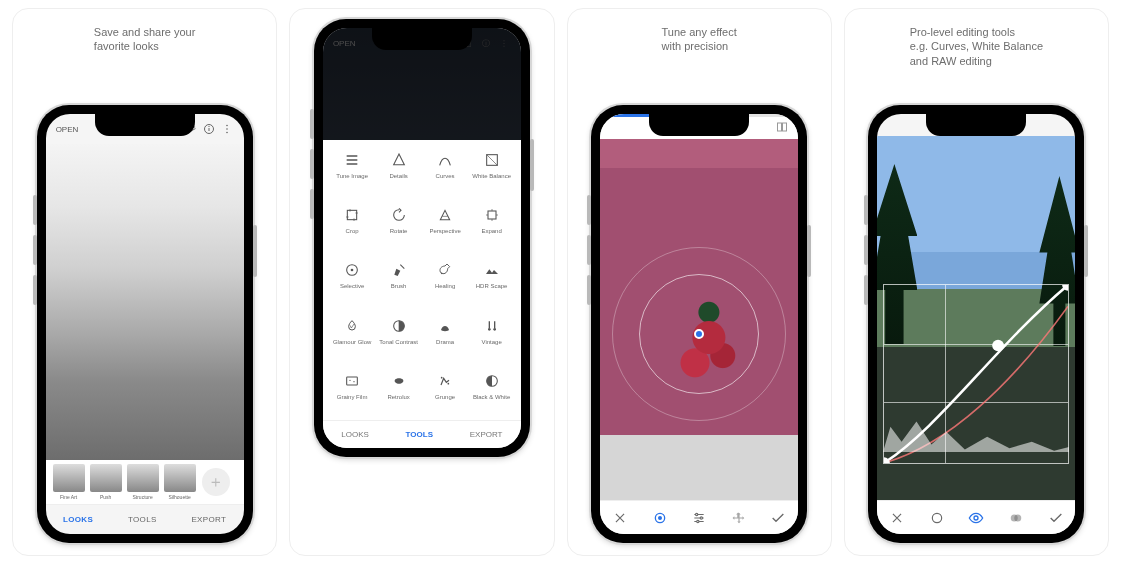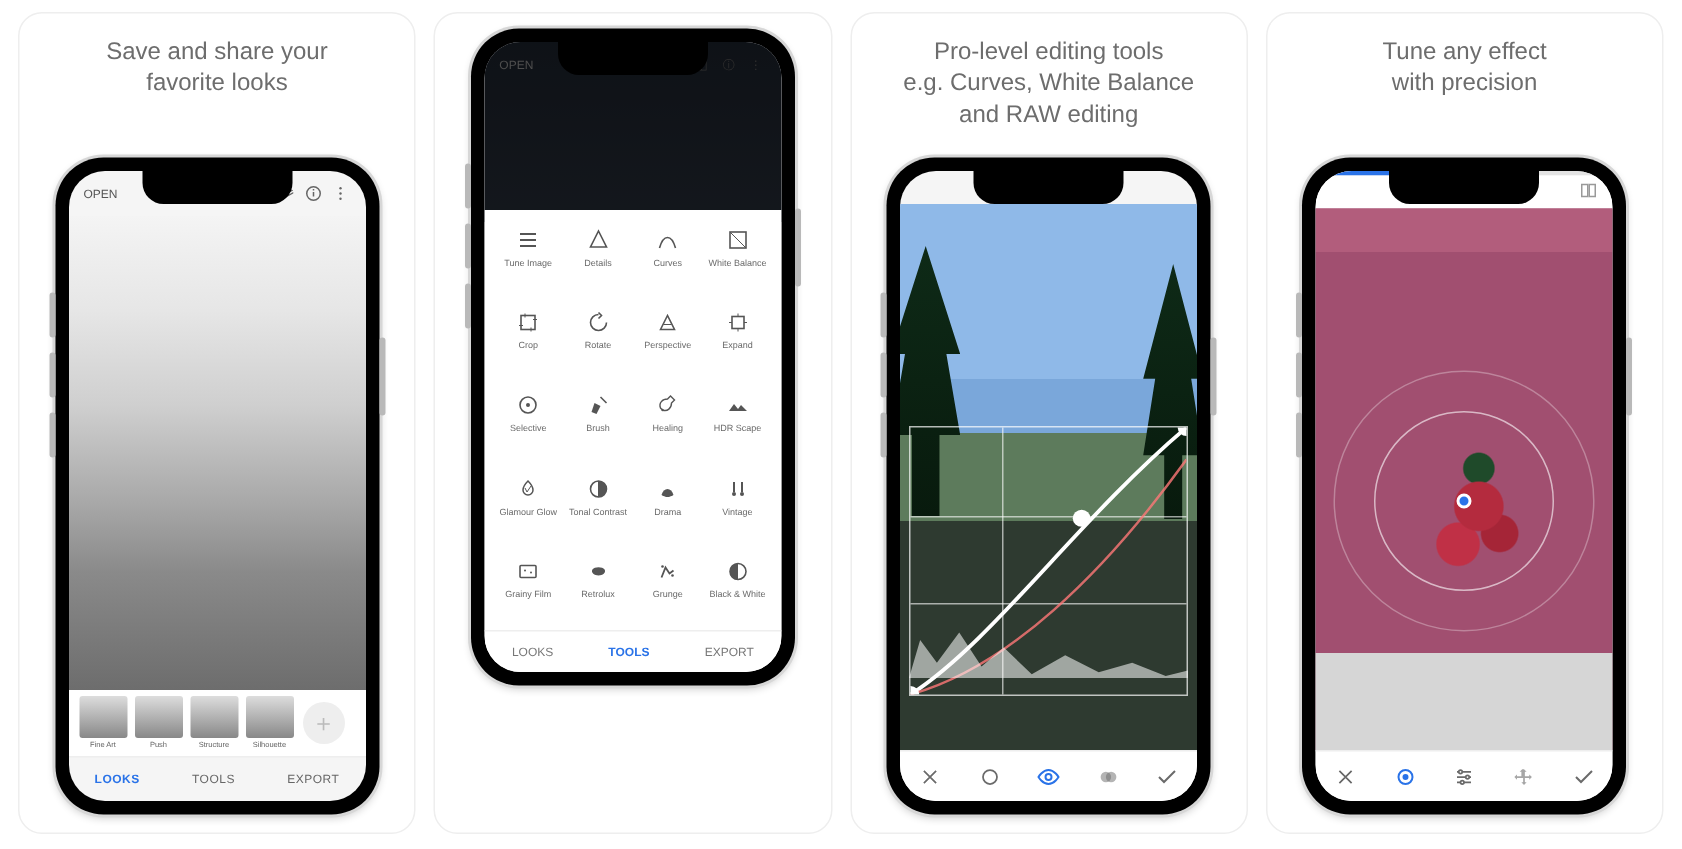--- a/index.html
+++ b/index.html
@@ -1,19 +1,19 @@
 <!DOCTYPE html>
 <html><head>
 <meta charset="utf-8">
 <style>
   * { box-sizing: border-box; margin: 0; padding: 0; }
   body { font-family: -apple-system, Helvetica, Arial, sans-serif; background: #fff; width: 1121px; height: 566px; overflow: hidden; }
   .container { display: flex; gap: 12px; padding: 8px 12px; }
   .card { flex: 1; border: 1px solid #eee; border-radius: 16px; padding: 10px 8px 12px; display: flex; flex-direction: column; align-items: center; }
-  .caption { color: #6d6d6d; font-size: 16px; text-align: center; line-height: 1.3; margin: 6px 0 14px; white-space: pre-line; min-height: 66px; }
+  .caption { color: #6d6d6d; font-size: 11px; line-height: 1.3; margin: 6px 0 14px; white-space: pre-line; min-height: 66px; }
   .phone { width: 216px; height: 438px; background: #000; border-radius: 32px; padding: 9px; position: relative; box-shadow: 0 0 0 2px #d7d7d7, 0 2px 6px rgba(0,0,0,.2); }
   .phone::before, .phone::after { content: ""; position: absolute; background: #b9b9b9; border-radius: 2px; }
   .phone::before { left: -4px; top: 90px; width: 4px; height: 30px; box-shadow: 0 40px 0 #b9b9b9, 0 80px 0 #b9b9b9; }
   .phone::after  { right: -4px; top: 120px; width: 4px; height: 52px; }
   .notch { position: absolute; top: 9px; left: 50%; transform: translateX(-50%); width: 100px; height: 22px; background: #000; border-bottom-left-radius: 14px; border-bottom-right-radius: 14px; z-index: 5; }
   .screen { width: 100%; height: 100%; background: #f5f5f5; border-radius: 24px; overflow: hidden; position: relative; display: flex; flex-direction: column; }
   .dimmed::after { content:""; position: absolute; inset:0; background: rgba(0,0,0,.55); z-index: 2; }
 
   
   .topbar { display: flex; align-items: center; height: 30px; padding: 0 10px; font-size: 8px; color: #555; text-align: center; }
@@ -328,20 +328,73 @@
                   </svg>
                 </span>
                 <span>Black &amp; White</span>
               </div>
             </div>
           <div class="tabbar2">
             <span>LOOKS</span>
             <span class="active">TOOLS</span>
             <span>EXPORT</span>
           </div>
+        </div>
+      </div>
+    </div>
+  </div>
+
+  <div class="card">
+    <div class="caption">Tune any effect
+with precision</div>
+    <div class="phone">
+      <div class="notch"></div>
+      <div class="screen">
+        <div class="prog"></div>
+        <div class="slider-label-row">
+          <span>Blur Strength +27</span>
+          <span class="cmp"><svg width="12" height="12" viewBox="0 0 24 24" fill="none" stroke="currentColor" stroke-width="2">
+                <rect x="3" y="4" width="8" height="16"></rect>
+                <rect x="13" y="4" width="8" height="16"></rect>
+              </svg></span>
+        </div>
+        <div class="photo-flower">
+          <div class="focus-ring"></div>
+          <div class="focus-dot"></div>
+        </div>
+        <div class="footer-icons">
+          <span class="fi">
+              <svg width="14" height="14" viewBox="0 0 24 24" stroke="currentColor" stroke-width="2" fill="none">
+                <path d="M5 5l14 14M19 5L5 19"></path>
+              </svg>
+            </span>
+          <span class="fi active">
+              <svg width="16" height="16" viewBox="0 0 24 24" stroke="currentColor" stroke-width="2" fill="none">
+                <circle cx="12" cy="12" r="7"></circle>
+                <circle cx="12" cy="12" r="2" fill="currentColor"></circle>
+              </svg>
+            </span>
+          <span class="fi">
+              <svg width="14" height="14" viewBox="0 0 24 24" stroke="currentColor" stroke-width="2">
+                <path d="M4 6h16M4 12h16M4 18h16"></path>
+                <circle cx="8" cy="6" r="2" fill="#fff"></circle>
+                <circle cx="16" cy="12" r="2" fill="#fff"></circle>
+                <circle cx="10" cy="18" r="2" fill="#fff"></circle>
+              </svg>
+            </span>
+          <span class="fi">
+              <svg width="14" height="14" viewBox="0 0 24 24" fill="currentColor">
+                <path d="M12 3l3 3h-2v5h5V9l3 3-3 3v-2h-5v5h2l-3 3-3-3h2v-5H4v2l-3-3 3-3v2h5V6H7l3-3z" opacity=".6"></path>
+              </svg>
+            </span>
+          <span class="fi">
+              <svg width="16" height="16" viewBox="0 0 24 24" stroke="currentColor" stroke-width="2" fill="none">
+                <path d="M4 12l5 5L20 6"></path>
+              </svg>
+            </span>
         </div>
       </div>
     </div>
   </div>
 
   <div class="card">
     <div class="caption">Pro-level editing tools
 e.g. Curves, White Balance
 and RAW editing</div>
     <div class="phone">
@@ -394,66 +447,13 @@
           <span class="fi">
               <svg width="16" height="16" viewBox="0 0 24 24" stroke="currentColor" stroke-width="2" fill="none">
                 <path d="M4 12l5 5L20 6"></path>
               </svg>
             </span>
         </div>
       </div>
     </div>
   </div>
 
-  <div class="card">
-    <div class="caption">Tune any effect
-with precision</div>
-    <div class="phone">
-      <div class="notch"></div>
-      <div class="screen">
-        <div class="prog"></div>
-        <div class="slider-label-row">
-          <span>Blur Strength +27</span>
-          <span class="cmp"><svg width="12" height="12" viewBox="0 0 24 24" fill="none" stroke="currentColor" stroke-width="2">
-                <rect x="3" y="4" width="8" height="16"></rect>
-                <rect x="13" y="4" width="8" height="16"></rect>
-              </svg></span>
-        </div>
-        <div class="photo-flower">
-          <div class="focus-ring"></div>
-          <div class="focus-dot"></div>
-        </div>
-        <div class="footer-icons">
-          <span class="fi">
-              <svg width="14" height="14" viewBox="0 0 24 24" stroke="currentColor" stroke-width="2" fill="none">
-                <path d="M5 5l14 14M19 5L5 19"></path>
-              </svg>
-            </span>
-          <span class="fi active">
-              <svg width="16" height="16" viewBox="0 0 24 24" stroke="currentColor" stroke-width="2" fill="none">
-                <circle cx="12" cy="12" r="7"></circle>
-                <circle cx="12" cy="12" r="2" fill="currentColor"></circle>
-              </svg>
-            </span>
-          <span class="fi">
-              <svg width="14" height="14" viewBox="0 0 24 24" stroke="currentColor" stroke-width="2">
-                <path d="M4 6h16M4 12h16M4 18h16"></path>
-                <circle cx="8" cy="6" r="2" fill="#fff"></circle>
-                <circle cx="16" cy="12" r="2" fill="#fff"></circle>
-                <circle cx="10" cy="18" r="2" fill="#fff"></circle>
-              </svg>
-            </span>
-          <span class="fi">
-              <svg width="14" height="14" viewBox="0 0 24 24" fill="currentColor">
-                <path d="M12 3l3 3h-2v5h5V9l3 3-3 3v-2h-5v5h2l-3 3-3-3h2v-5H4v2l-3-3 3-3v2h5V6H7l3-3z" opacity=".6"></path>
-              </svg>
-            </span>
-          <span class="fi">
-              <svg width="16" height="16" viewBox="0 0 24 24" stroke="currentColor" stroke-width="2" fill="none">
-                <path d="M4 12l5 5L20 6"></path>
-              </svg>
-            </span>
-        </div>
-      </div>
-    </div>
-  </div>
-
 </div>
 
 </body></html>

